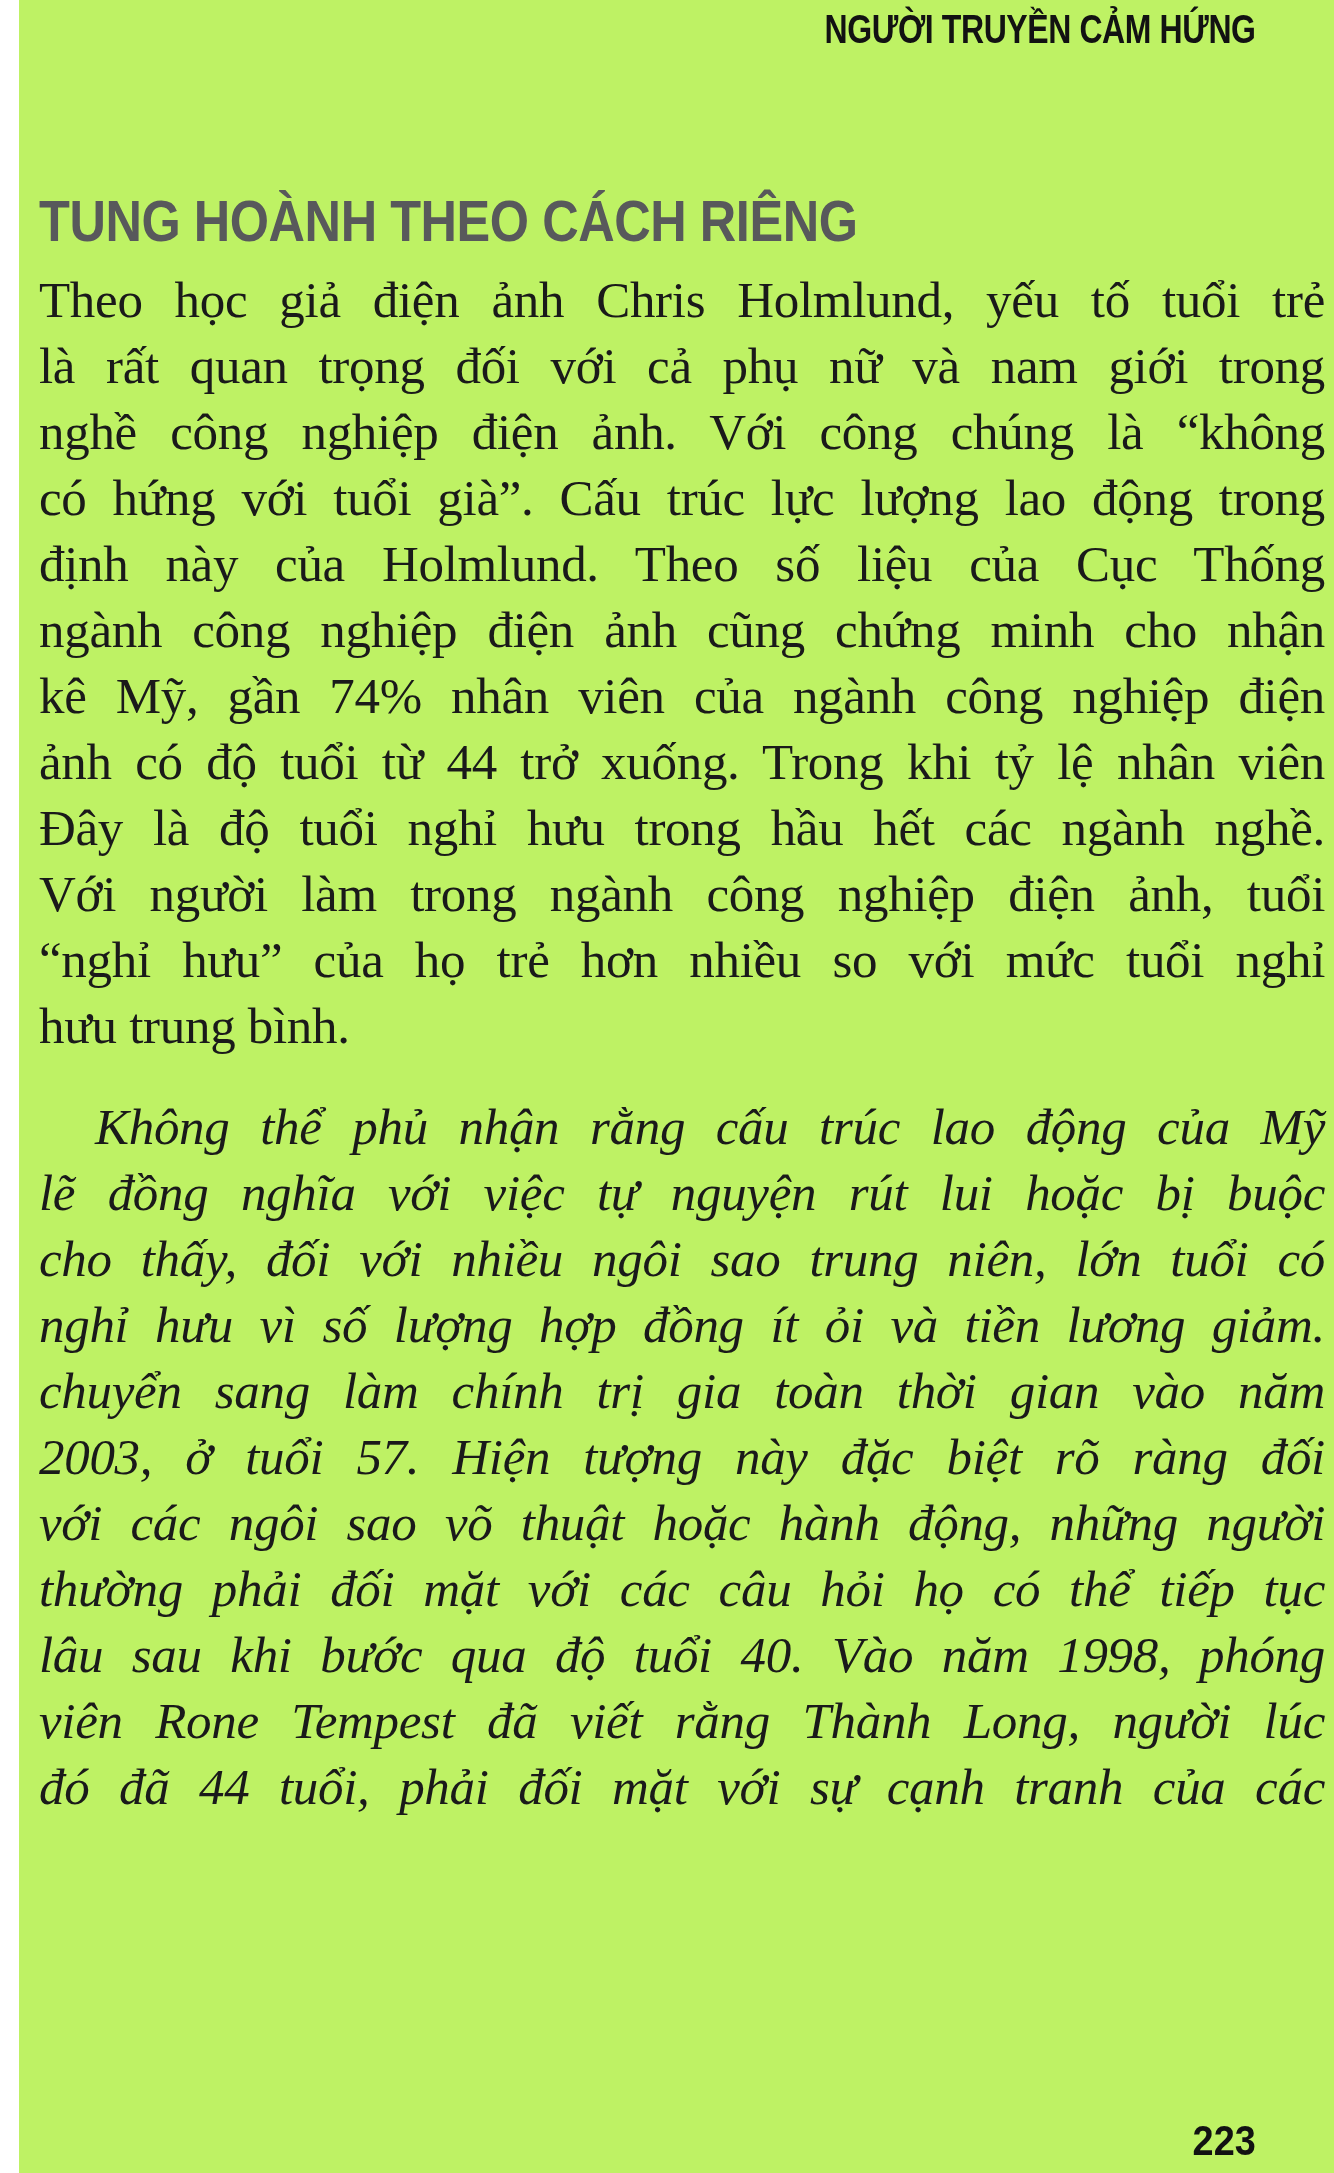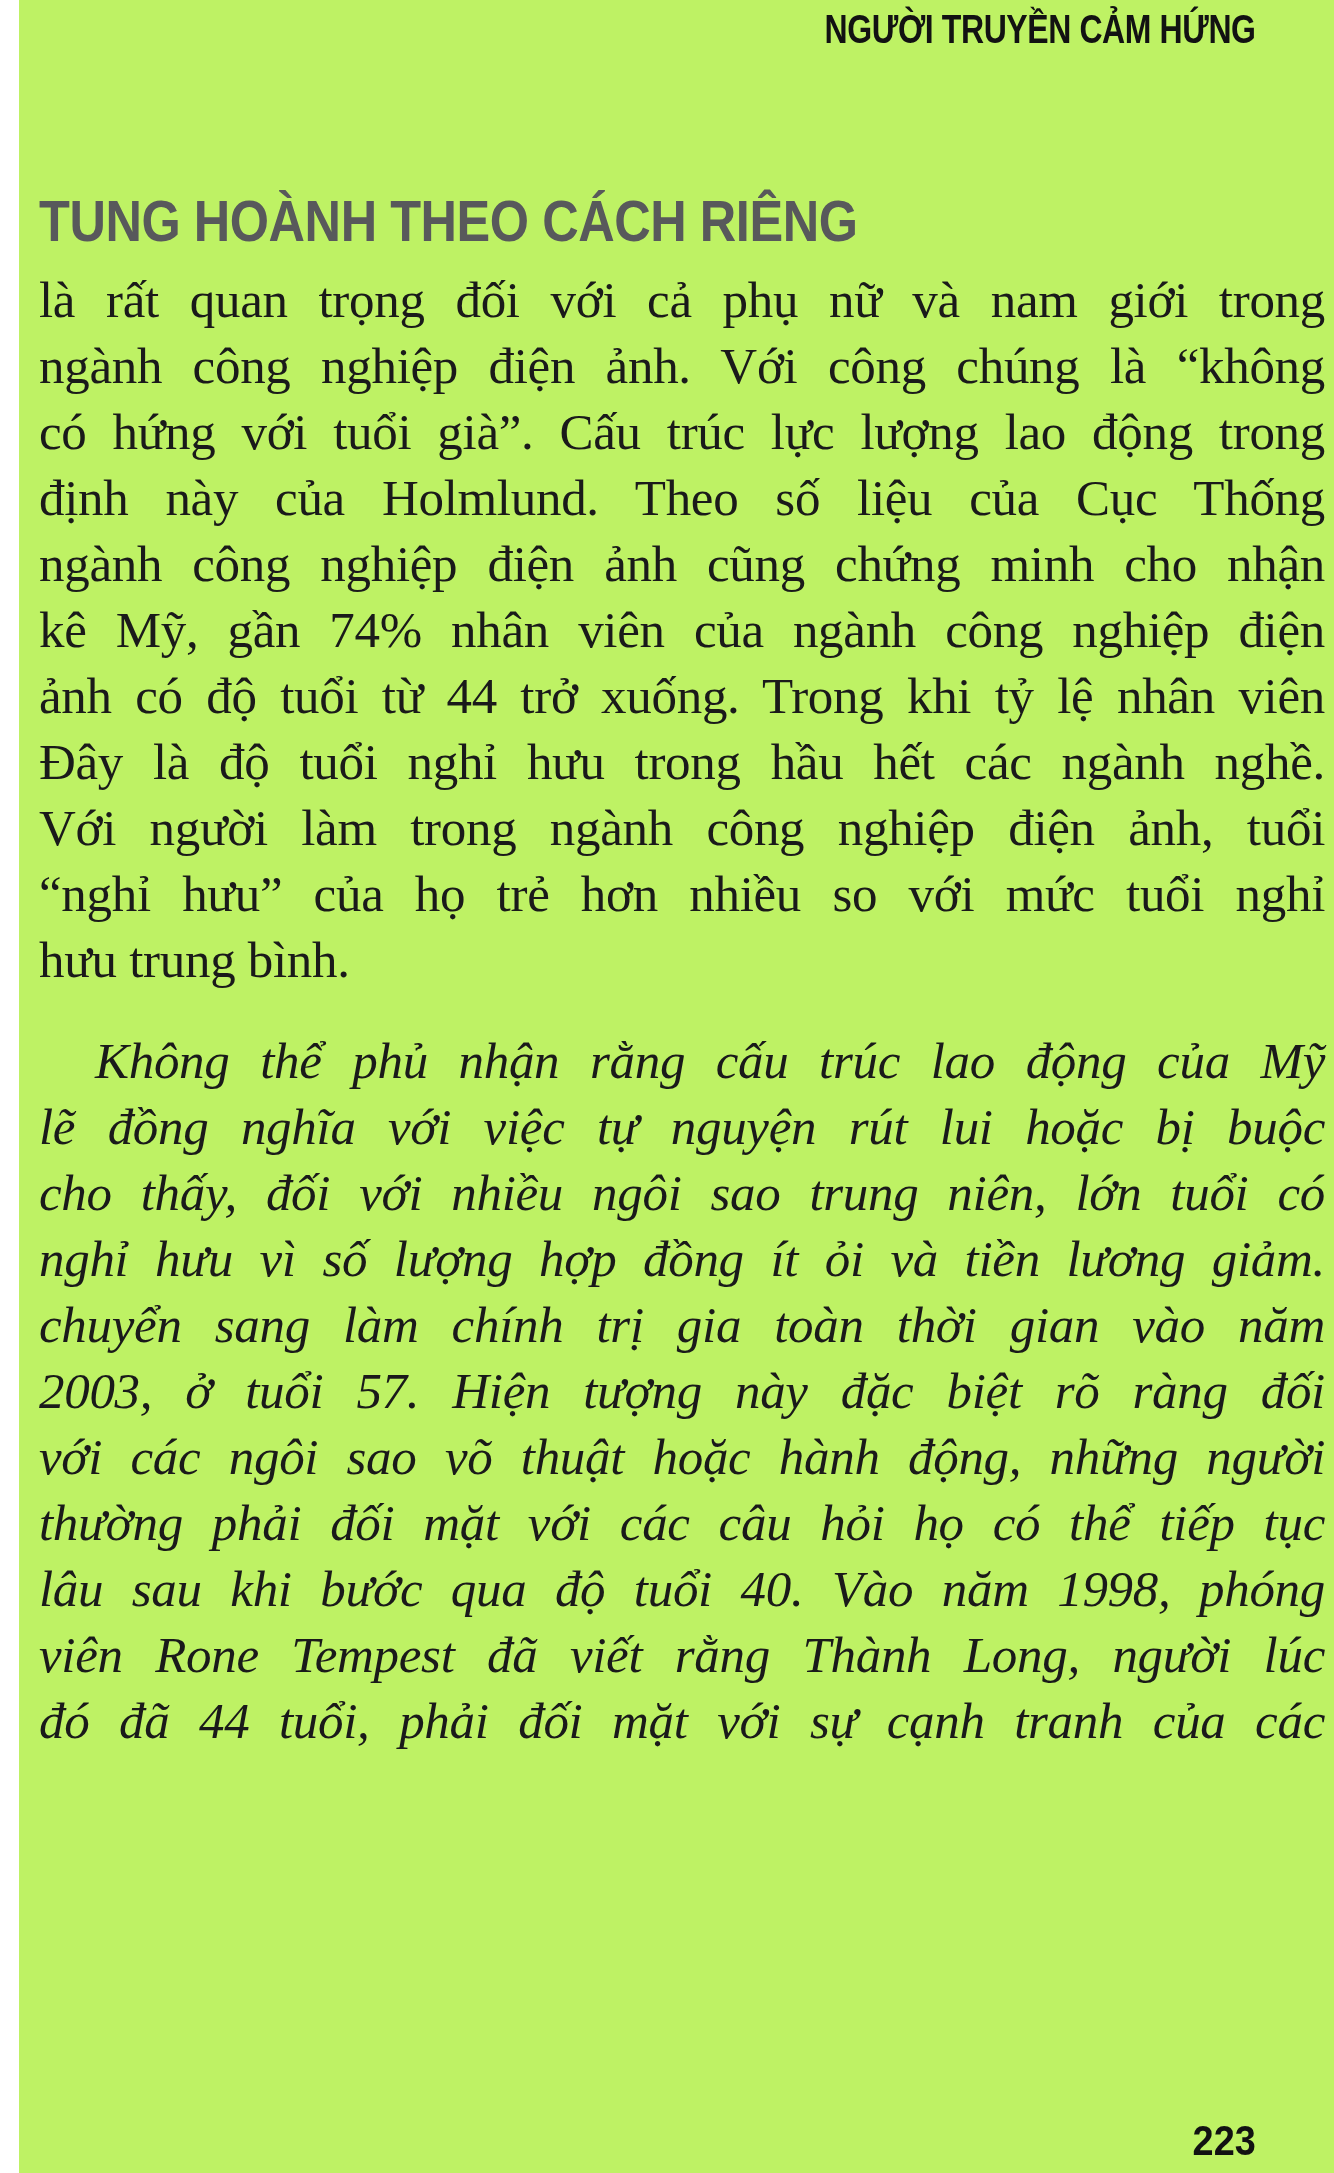--- a/index.html
+++ b/index.html
@@ -72,22 +72,23 @@
 <body>
 
 <div class="page" style="background: #bef264; color: rgb(26, 26, 26); margin-left: 19px;">
 
   <div class="running-head" style="color: rgb(18, 18, 18);">NGƯỜI TRUYỀN CẢM HỨNG</div>
 
   <h1 class="page-title" style="color: rgb(88, 89, 91);">TUNG HOÀNH THEO CÁCH RIÊNG</h1>
 
   <section class="body-text">
     <div class="para">
+        <div class="line">Theo học giả điện ảnh Chris Holmlund, yếu tố tuổi trẻ</div>
         <div class="line">là rất quan trọng đối với cả phụ nữ và nam giới trong</div>
-        <div class="line">ngành công nghiệp điện ảnh. Với công chúng là “không</div>
+        <div class="line">nghề công nghiệp điện ảnh. Với công chúng là “không</div>
         <div class="line">có hứng với tuổi già”. Cấu trúc lực lượng lao động trong</div>
         <div class="line">định này của Holmlund. Theo số liệu của Cục Thống</div>
         <div class="line">ngành công nghiệp điện ảnh cũng chứng minh cho nhận</div>
         <div class="line">kê Mỹ, gần 74% nhân viên của ngành công nghiệp điện</div>
         <div class="line">ảnh có độ tuổi từ 44 trở xuống. Trong khi tỷ lệ nhân viên</div>
         <div class="line">Đây là độ tuổi nghỉ hưu trong hầu hết các ngành nghề.</div>
         <div class="line">Với người làm trong ngành công nghiệp điện ảnh, tuổi</div>
         <div class="line">“nghỉ hưu” của họ trẻ hơn nhiều so với mức tuổi nghỉ</div>
         <div class="line">hưu trung bình.</div>
       </div>

